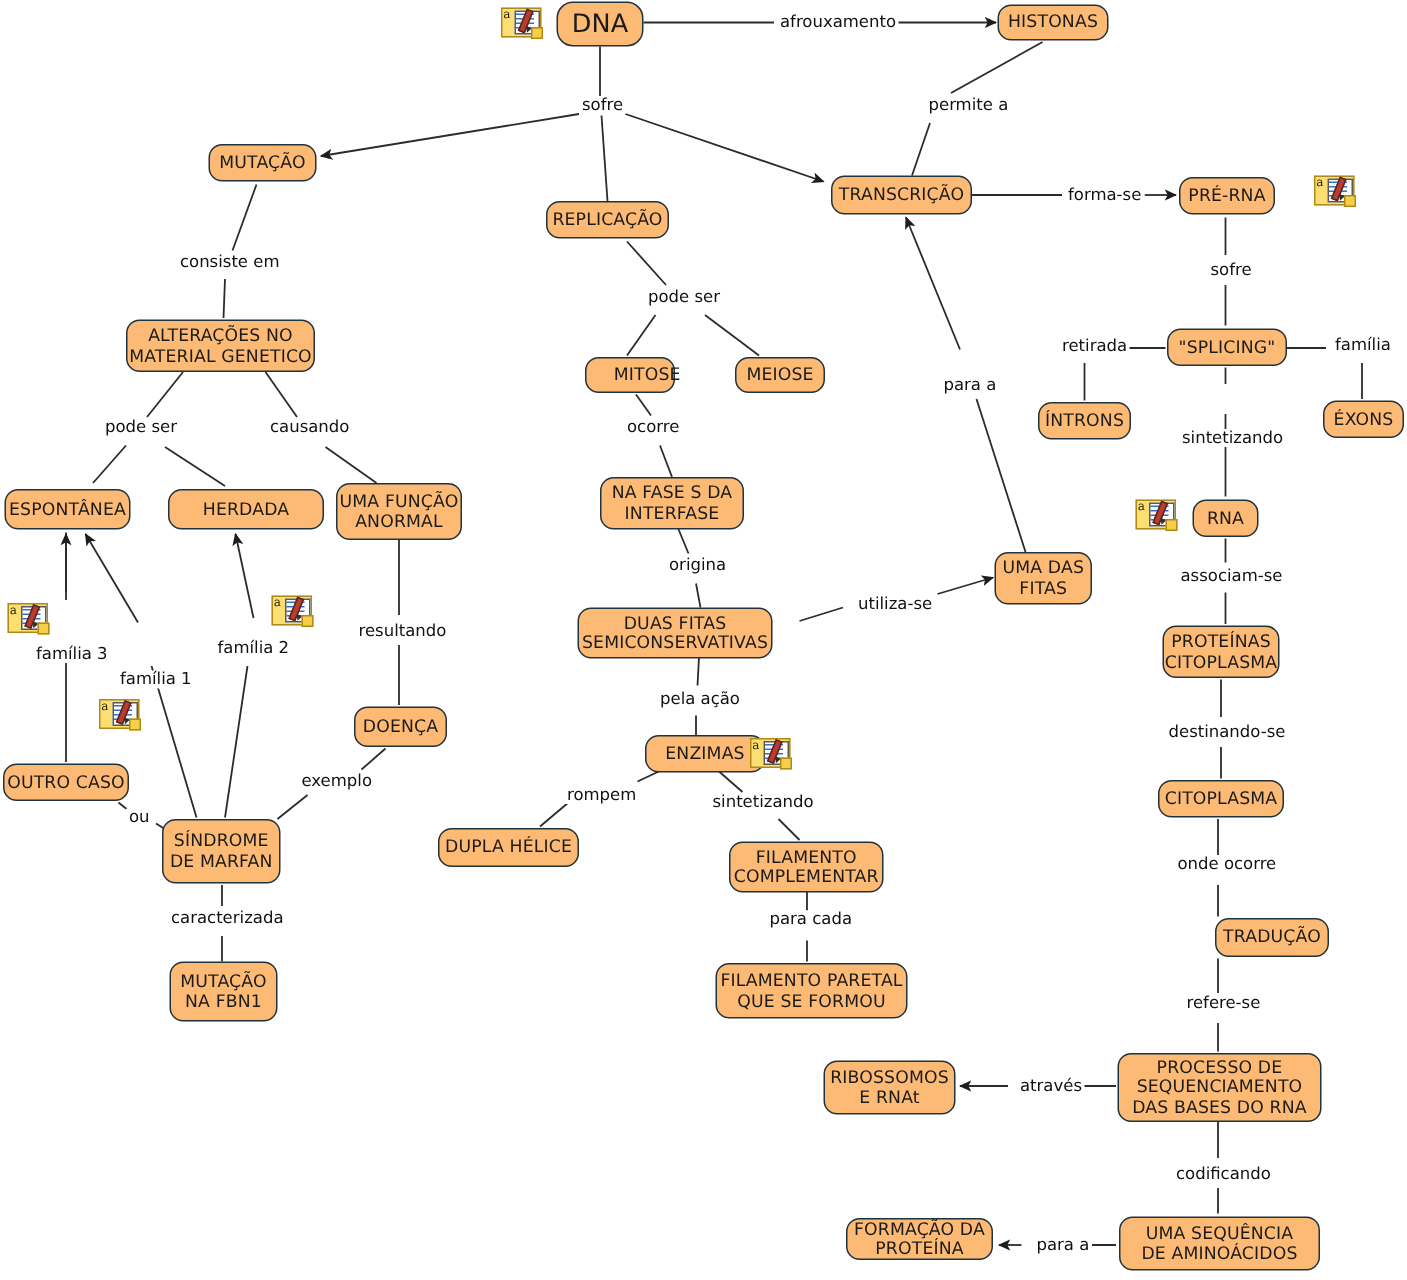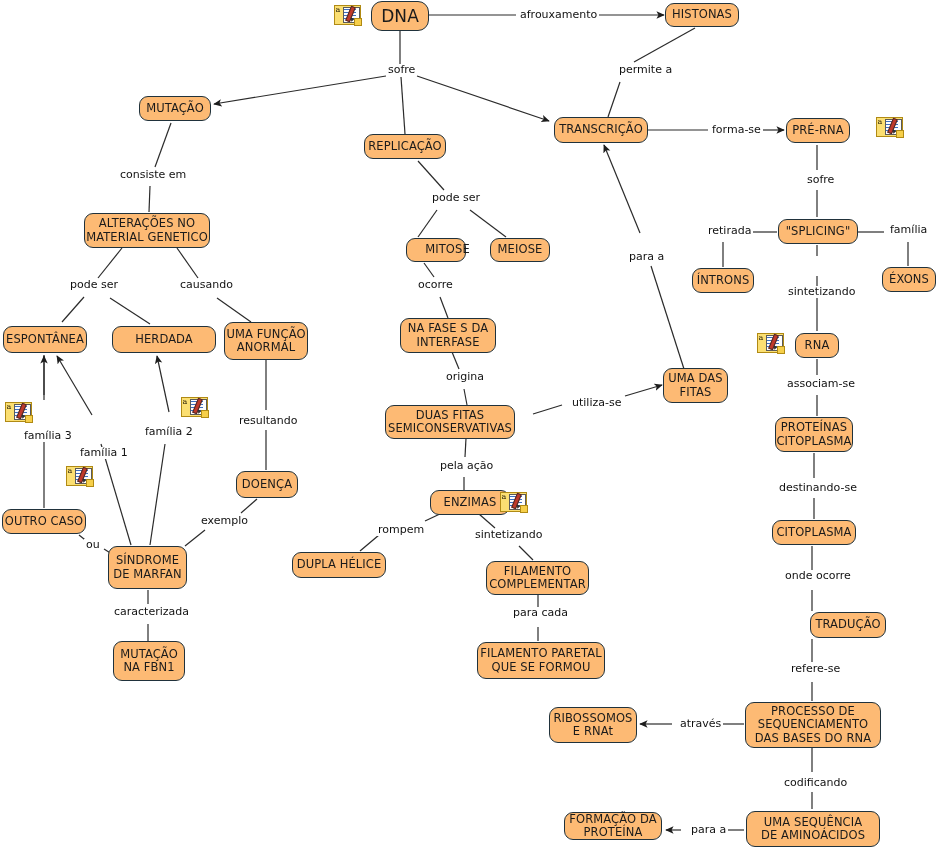--- a/index.html
+++ b/index.html
@@ -202,21 +202,21 @@
 
   <div class="node big" style="left:371px;top:1px;width:58px;height:30px;">DNA</div>
   <div class="node" style="left:665px;top:3px;width:74px;height:24px;">HISTONAS</div>
   <div class="node" style="left:139px;top:96px;width:72px;height:25px;">MUTAÇÃO</div>
   <div class="node" style="left:364px;top:134px;width:82px;height:25px;">REPLICAÇÃO</div>
   <div class="node" style="left:554px;top:117px;width:94px;height:26px;">TRANSCRIÇÃO</div>
   <div class="node" style="left:786px;top:118px;width:64px;height:25px;">PRÉ-RNA</div>
   <div class="node" style="left:84px;top:213px;width:126px;height:35px;">ALTERAÇÕES NO
 MATERIAL GENETICO</div>
   <div class="node" style="left:778px;top:219px;width:80px;height:25px;">"SPLICING"</div>
-  <div class="node" style="left:406px;top:238px;width:60px;height:24px;padding-left:23px;">MITOSE</div>
+  <div class="node" style="left:390px;top:238px;width:60px;height:24px;padding-left:23px;">MITOSE</div>
   <div class="node" style="left:490px;top:238px;width:60px;height:24px;">MEIOSE</div>
   <div class="node" style="left:692px;top:268px;width:62px;height:25px;">ÍNTRONS</div>
   <div class="node" style="left:882px;top:267px;width:54px;height:25px;">ÉXONS</div>
   <div class="node" style="left:3px;top:326px;width:84px;height:27px;">ESPONTÂNEA</div>
   <div class="node" style="left:112px;top:326px;width:104px;height:27px;">HERDADA</div>
   <div class="node" style="left:224px;top:322px;width:84px;height:38px;">UMA FUNÇÃO
 ANORMAL</div>
   <div class="node" style="left:400px;top:318px;width:96px;height:35px;">NA FASE S DA
 INTERFASE</div>
   <div class="node" style="left:795px;top:333px;width:44px;height:25px;">RNA</div>

